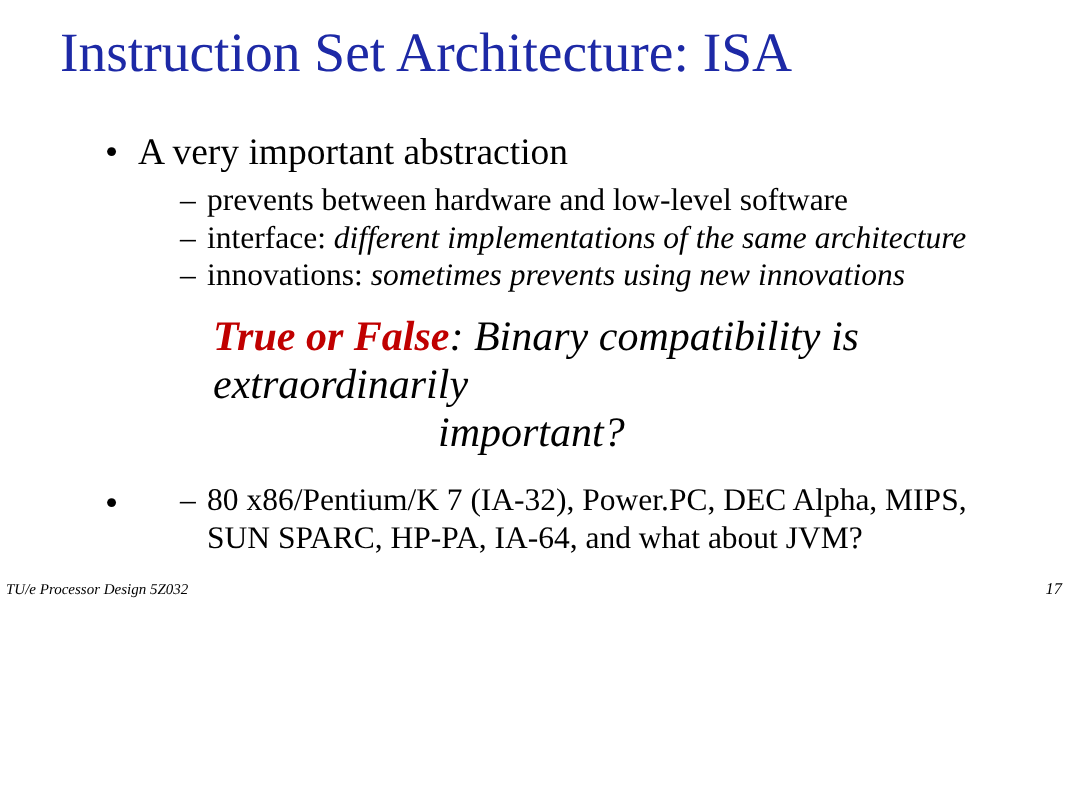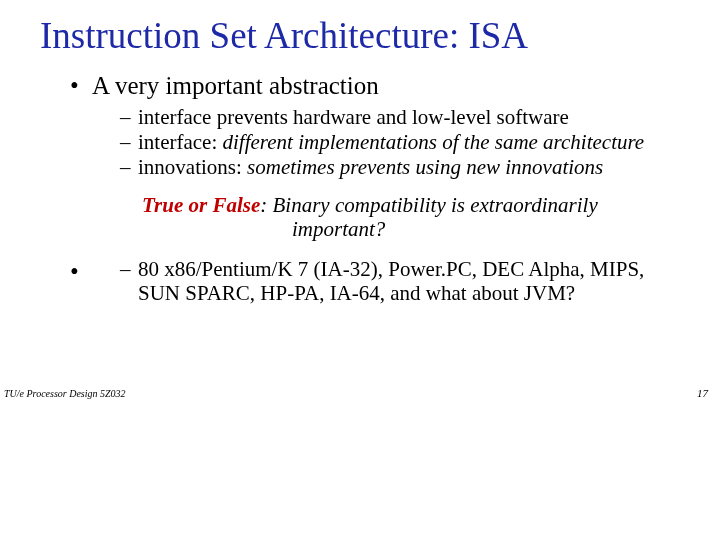--- a/index.html
+++ b/index.html
@@ -29,21 +29,21 @@
     padding: 14px 0 0 70px;
     width: 600px;
   }
   ul.level1 {
     list-style: none;
     margin: 0;
     padding: 0;
   }
   ul.level1 > li {
     font-size: 25px;
-    margin: 0 0 8px 0;
+    margin: 16px 0 8px 0;
     padding-left: 22px;
     position: relative;
     line-height: 1.18;
   }
   ul.level1 > li::before {
     content: "•";
     position: absolute;
     left: 0;
     top: 0;
     font-size: 25px;
@@ -62,21 +62,21 @@
   }
   ul.level2 > li::before {
     content: "–";
     position: absolute;
     left: 0;
     top: 0;
   }
   .italic { font-style: italic; }
   .question {
     margin: 14px 0 16px 50px;
-    font-size: 21px;
+    font-size: 28px;
     font-style: italic;
     line-height: 1.15;
   }
   .question .tf {
     color: #c00000;
     font-weight: bold;
   }
   .q-line2 {
     padding-left: 150px;
   }
@@ -101,21 +101,21 @@
 <body>
 
 <div class="slide">
   <h1 class="title">Instruction Set Architecture: ISA</h1>
 
   <div class="body">
     <ul class="level1">
       <li>
         <span>A very important abstraction</span>
         <ul class="level2">
-          <li>interface prevents hardware and low-level software</li>
+          <li>prevents between hardware and low-level software</li>
           <li>
             <span>interface:  </span><span class="italic">different implementations of the same architecture</span>
           </li>
           <li>
             <span>innovations:  </span><span class="italic">sometimes prevents using new innovations</span>
           </li>
         </ul>
 
         <div class="question">
           <span class="tf">True or False</span><span>:  </span><span>Binary compatibility is extraordinarily</span><br>

